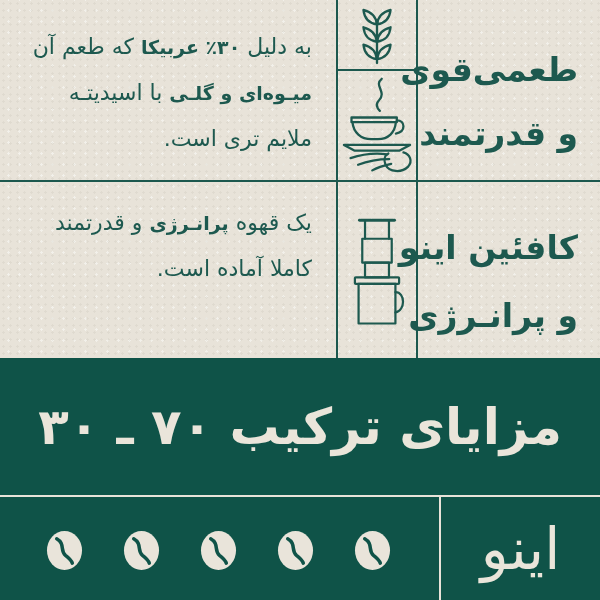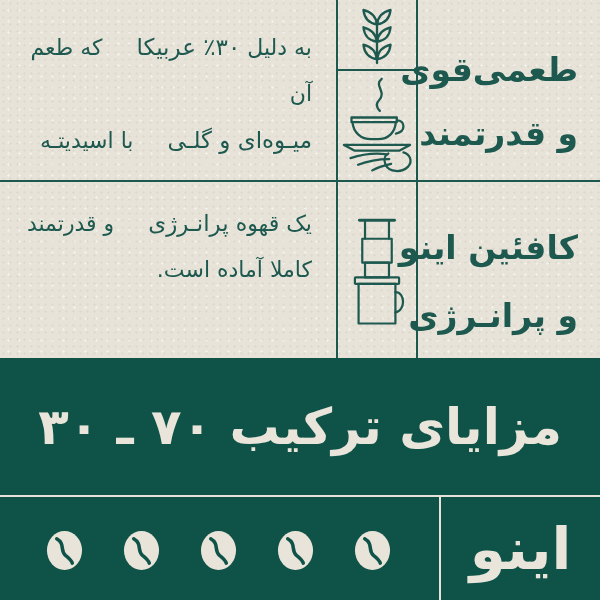--- a/index.html
+++ b/index.html
@@ -25,61 +25,62 @@
   .heading{position:absolute;right:22px;text-align:right;font-weight:bold;
            font-size:33px;letter-spacing:-0.5px;}
   .heading .hl{display:block;margin-top:8px;}
   .heading-1{top:34px;line-height:56px;}
   .heading-2{top:210px;line-height:60px;}
   
   .para{position:absolute;right:288px;width:302px;text-align:right;
         font-size:22px;line-height:46px;}
   .para-1{top:24px;}
   .para-2{top:200px;}
-  .b{font-weight:normal;font-size:23px;margin-left:27px;}
+  .b{font-weight:bold;font-size:19px;}
   
   .icon-cell{position:absolute;left:338px;width:78px;display:flex;
              align-items:center;justify-content:center;}
   .cell-wheat{top:0;height:69px;}
   .cell-cup{top:71px;height:109px;}
   .cell-press{top:183px;height:175px;}
   .icon-cell svg{display:block;}
   
   .bottom{position:absolute;left:0;top:358px;width:600px;height:242px;background:#0f5348;}
   .banner-title{position:absolute;left:0;top:0;width:600px;height:137px;
                 display:flex;align-items:center;justify-content:center;
                 color:#eae5da;font-weight:bold;font-size:50px;white-space:nowrap;}
   .footer-sep{position:absolute;left:0;top:137px;width:600px;height:2px;background:#e8e3d9;}
   .beans{position:absolute;left:0;top:139px;width:441px;height:103px;
          display:flex;align-items:center;justify-content:space-between;
          padding:4px 50px 0 46px;box-sizing:border-box;}
   .bean{display:block;width:37px;height:41px;}
   .footer-vline{position:absolute;left:439px;top:139px;width:2px;height:103px;background:#e8e3d9;}
   .logo{position:absolute;left:441px;top:139px;width:159px;height:103px;
         display:flex;align-items:center;justify-content:center;
-        color:#eae5da;font-weight:bold;font-size:58px;}
+        color:#eae5da;font-weight:normal;font-size:58px;}
 </style>
 </head>
 <body>
 
 <div class="poster">
 
   <div class="divider v-a"></div>
   <div class="divider v-b"></div>
   <div class="divider h-row"></div>
   <div class="divider h-icon"></div>
 
   <div class="heading heading-1">
     <span class="hl">طعمی‌قوی</span>
     <span class="hl">و قدرتمند</span>
   </div>
 
   <div class="para para-1">
     <div class="pline"><span>به دلیل </span><span class="b">۳۰٪ عربیکا</span><span> که طعم آن</span></div>
     <div class="pline"><span class="b">میـوه‌ای و گلـی</span><span> با اسیدیتـه</span></div>
+    <div class="pline"><span>ملایم تری است.</span></div>
   </div>
 
   <div class="icon-cell cell-wheat">
     <svg width="48" height="60" viewBox="0 0 48 62" fill="none" stroke="#1d594f" stroke-width="2.4" stroke-linecap="round" stroke-linejoin="round">
       <path d="M24,60 V16"></path>
       <path d="M24,20 C17,19 11,15 10,5 C18,7 23,12 24,20 Z"></path>
       <path d="M24,20 C31,19 37,15 38,5 C30,7 25,12 24,20 Z"></path>
       <path d="M24,38 C17,37 11,33 10,23 C18,25 23,30 24,38 Z"></path>
       <path d="M24,38 C31,37 37,33 38,23 C30,25 25,30 24,38 Z"></path>
       <path d="M24,56 C17,55 11,51 10,41 C18,43 23,48 24,56 Z"></path>

